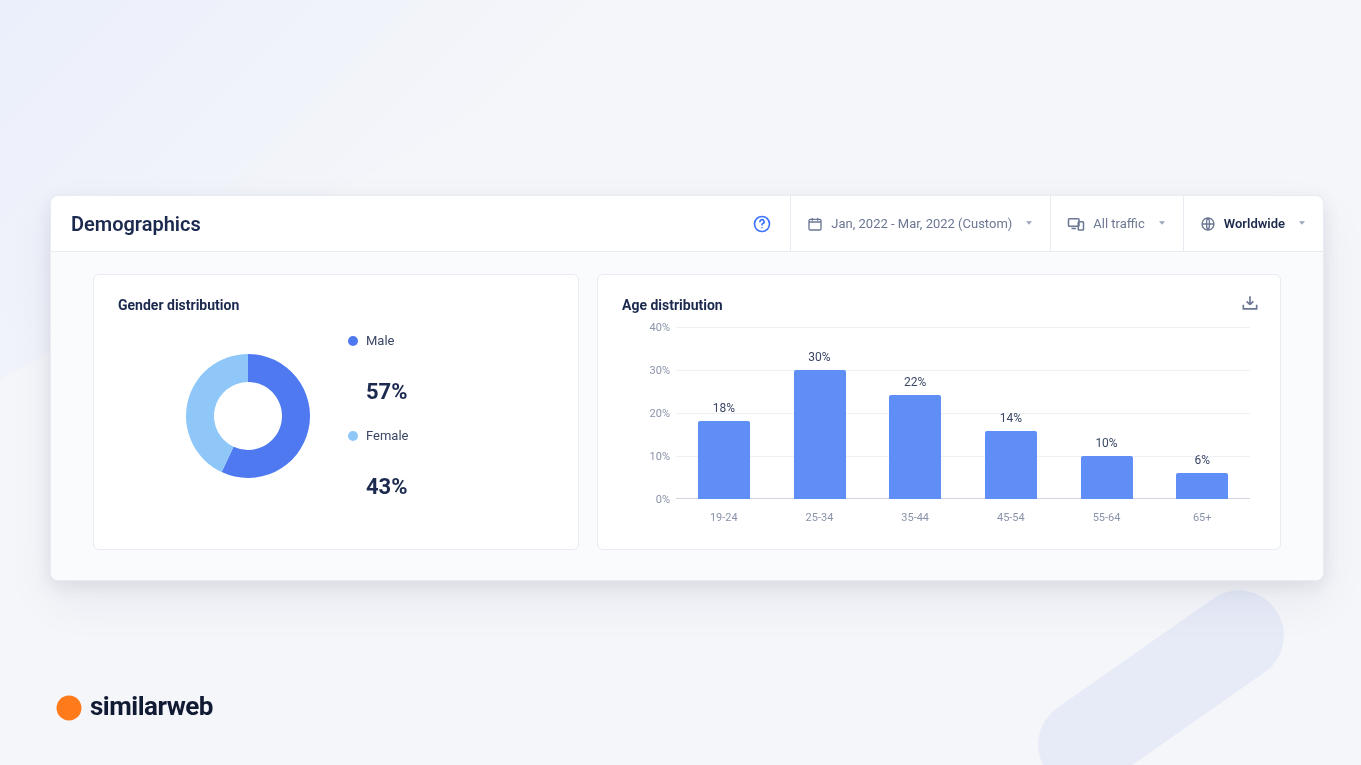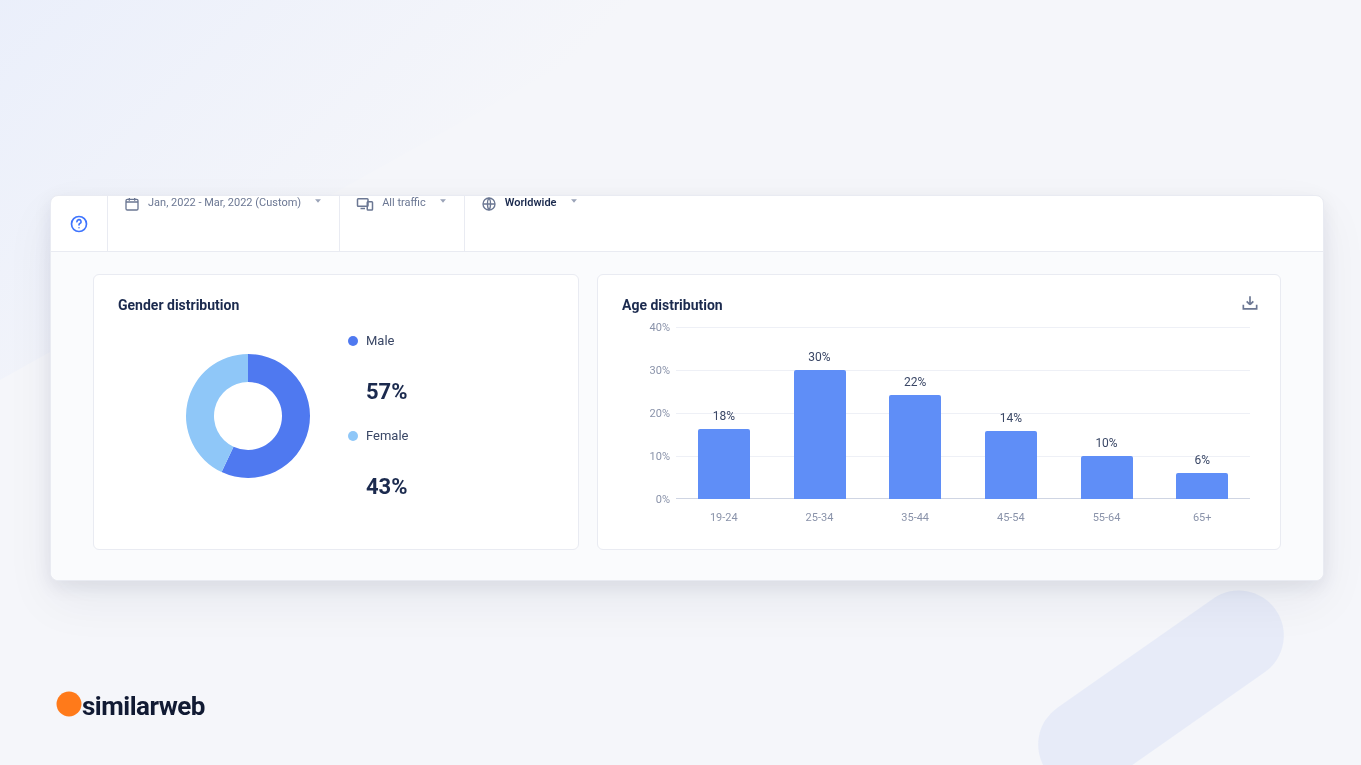--- a/index.html
+++ b/index.html
@@ -54,26 +54,26 @@
     font-weight: 600;
     color: #1b2a4e;
   }
   .ph-help {
     width: 56px;
     display: flex; align-items: center; justify-content: center;
     color: #3e74fe;
     cursor: pointer;
   }
   .ph-seg {
-    display: flex; 
+    display: flex; align-items: center;
     gap: 8px;
     padding: 0 16px;
     border-left: 1px solid #e9ebf2;
     color: #6b7793;
-    font-size: 11px;
+    font-size: 13px;
     cursor: pointer;
     white-space: nowrap;
   }
   .ph-seg .caret { margin-left: 4px; color: #9aa3b8; }
   .ph-seg.strong { color: #1b2a4e; font-weight: 600; }
   .ph-seg.strong .icon { color: #6b7793; font-weight: 400; }
   .panel-body {
     display: flex;
     gap: 18px;
     padding: 22px 42px 30px 42px;
@@ -177,39 +177,40 @@
     flex: 1;
     text-align: center;
     font-size: 11px;
     color: #8a93aa;
     padding-top: 8px;
   }
   
   .logo {
     position: absolute;
     left: 56px; bottom: 44px;
-    display: flex; align-items: flex-start; 
+    display: flex; align-items: flex-end; gap: 8px;
     z-index: 3;
   }
   .logo-text {
     font-size: 26px;
     font-weight: 700;
     letter-spacing: -0.5px;
     color: #111a33;
   }
   .icon { display: inline-flex; }
 </style>
 </head>
 <body>
 
 <div class="bg-triangle"></div>
 <div class="bg-pill"></div>
 
 <div class="panel">
   <div class="panel-header">
+    <div class="ph-title">Demographics</div>
 
     <div class="ph-help" title="Help">
       <span class="icon">
         <svg width="20" height="20" viewBox="0 0 24 24" fill="none" stroke="currentColor" stroke-width="2">
           <circle cx="12" cy="12" r="9"></circle>
           <path d="M9.5 9.2a2.5 2.5 0 1 1 3.5 2.3c-.9.4-1 .9-1 1.7" stroke-linecap="round"></path>
           <circle cx="12" cy="16.6" r="0.9" fill="currentColor" stroke="none"></circle>
         </svg>
       </span>
     </div>
@@ -310,21 +311,21 @@
             <div class="ylabel" style="top: 0px;">40%</div>
           </div>
         <div class="plot" id="plot">
             <div class="gridline" style="top: 129px;"></div>
             <div class="gridline" style="top: 86px;"></div>
             <div class="gridline" style="top: 43px;"></div>
             <div class="gridline" style="top: 0px;"></div>
           </div>
         <div class="bars" id="bars">
             <div class="barcol">
-              <div class="bar" style="height: 70px; background: rgb(95, 142, 247); margin-top: 16px;">
+              <div class="bar" style="height: 78px; background: rgb(95, 142, 247); margin-top: 16px;">
                 <div class="bar-label">18%</div>
               </div>
             </div>
             <div class="barcol">
               <div class="bar" style="height: 129px; background: rgb(95, 142, 247);">
                 <div class="bar-label">30%</div>
               </div>
             </div>
             <div class="barcol">
               <div class="bar" style="height: 104px; background: rgb(95, 142, 247);">

